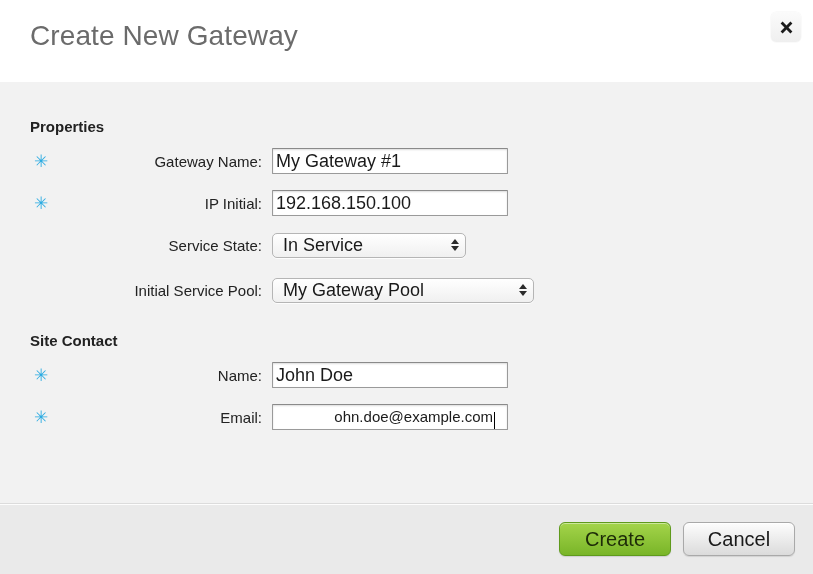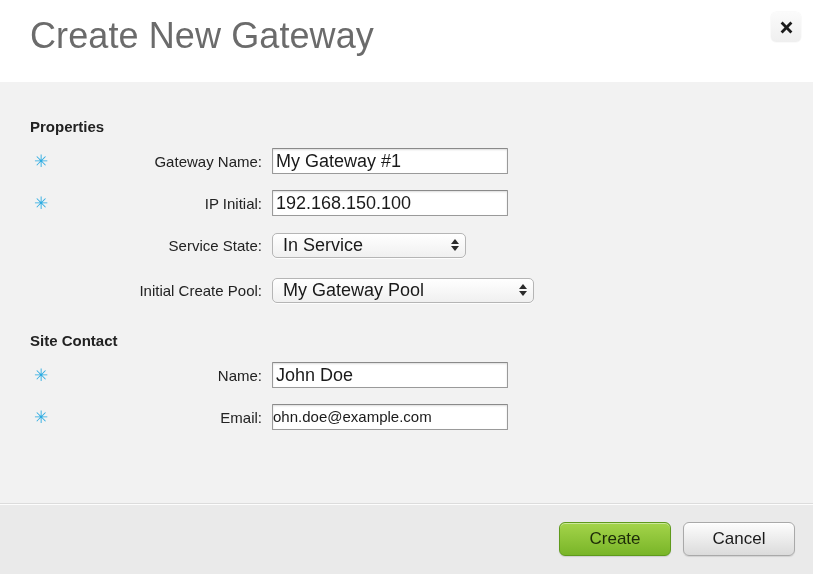--- a/index.html
+++ b/index.html
@@ -29,21 +29,21 @@
   .dlg-header {
     height: 82px;
     background: #ffffff;
     position: relative;
     flex: none;
   }
   .dlg-title {
     position: absolute;
     left: 30px;
     top: 17px;
-    font-size: 36px;
+    font-size: 28px;
     line-height: 38px;
     color: #6b6b6b;
     font-weight: 400;
     letter-spacing: 0.1px;
     white-space: nowrap;
   }
   .close-btn {
     position: absolute;
     right: 12px;
     top: 12px;
@@ -135,24 +135,23 @@
     width: 236px;
     height: 26px;
     box-sizing: border-box;
     border: 1px solid #9a9a9a;
     border-top-color: #8a8a8a;
     background: #fff;
     box-shadow: inset 0 1px 2px rgba(0,0,0,0.14);
     overflow: hidden;
     border-radius: 1px;
     display: flex;
-    align-items: flex-start;
+    align-items: flex-end;
     justify-content: flex-end;
     padding-right: 12px;
-    flex-direction: column;
   }
   .email-text {
     font-size: 15px;
     color: #1a1a1a;
     white-space: nowrap;
     line-height: 24px;
   }
   .caret {
     display: inline-block;
     width: 1px;
@@ -213,21 +212,21 @@
     justify-content: flex-end;
     padding-right: 18px;
     gap: 12px;
   }
   .btn {
     box-sizing: border-box;
     height: 34px;
     min-width: 112px;
     padding: 0 18px;
     border-radius: 6px;
-    font-size: 17px;
+    font-size: 20px;
     font-family: "Liberation Sans", sans-serif;
     display: flex;
     align-items: center;
     justify-content: center;
     cursor: pointer;
     user-select: none;
   }
   .btn-create {
     background: linear-gradient(#a4d44a, #79b528);
     border: 1px solid #5f9a1c;
@@ -280,21 +279,21 @@
         <span class="select-label">In Service</span>
         <span class="stepper">
           <i class="up"></i>
             <i class="down"></i>
         </span>
       </div>
     </div>
 
     <div class="form-row" style="top:193px;">
 
-      <span class="row-label">Initial Create Pool:</span>
+      <span class="row-label">Initial Service Pool:</span>
       <div class="select-box" style="width:262px;">
         <span class="select-label">My Gateway Pool</span>
         <span class="stepper">
           <i class="up"></i>
             <i class="down"></i>
         </span>
       </div>
     </div>
 
     <div class="section-title" id="sec-sitecontact">Site Contact</div>

